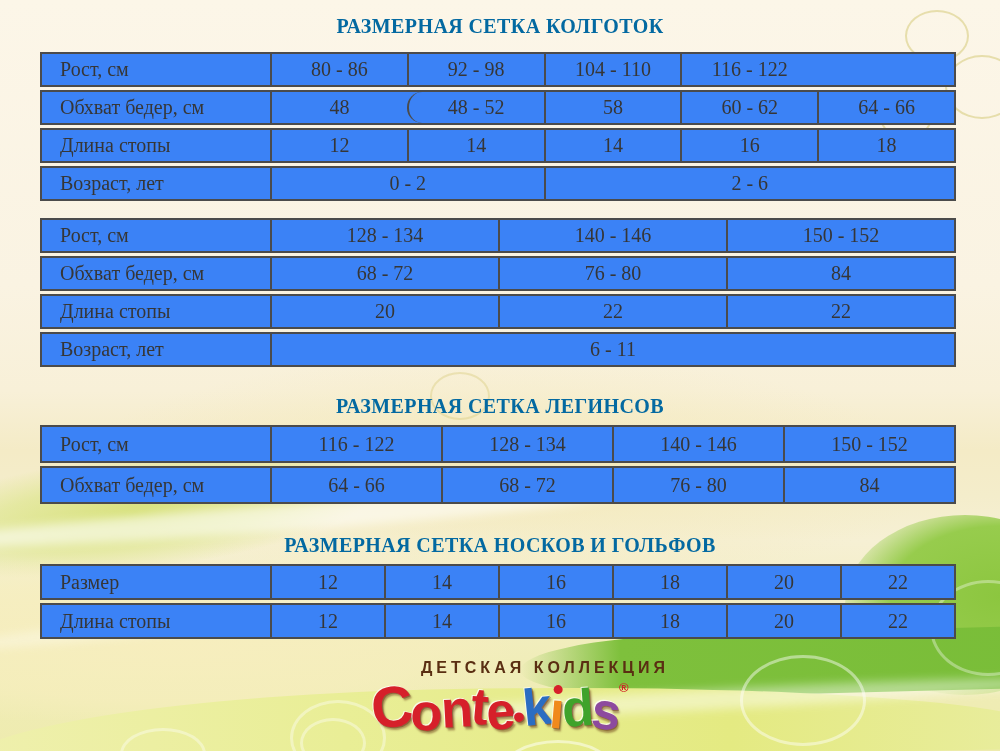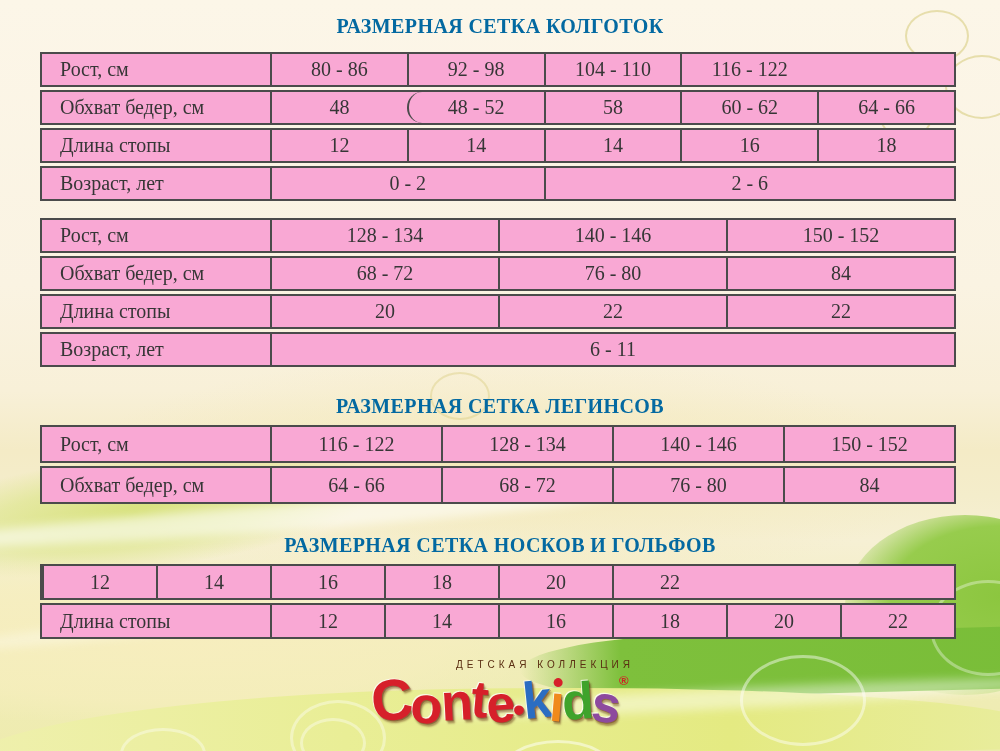--- a/index.html
+++ b/index.html
@@ -83,21 +83,21 @@
   .size-table { position: absolute; left: 40px; width: 916px; }
   .tbl-tights-upper { top: 52px; }
   .tbl-tights-lower { top: 218px; }
   .tbl-leggings     { top: 425px; }
   .tbl-socks        { top: 564px; }
 
   .t-row {
     display: flex;
     align-items: stretch;
     box-sizing: border-box;
-    background: #f9a8d4;
+    background: #3b82f6;
     border: 2px solid #4b4b4b;
     margin-bottom: 3px;
     height: 35px;
   }
   .tbl-leggings .t-row { height: 38px; }
   .tbl-socks    .t-row { height: 36px; }
 
   .t-label {
     width: 25%;
     box-sizing: border-box;
@@ -114,22 +114,22 @@
     font-size: 20px;
     color: #363636;
   }
 
   
   .logo { position: absolute; top: 659px; left: 0; width: 100%; text-align: center; }
   .tagline {
     display: block;
     margin-left: 90px;
     font-family: "Liberation Sans", sans-serif;
-    font-size: 10px;
-    font-weight: normal;
+    font-size: 16px;
+    font-weight: bold;
     letter-spacing: 4px;
     color: #5a2e12;
   }
   .brand { line-height: .95; margin-top: 1px; white-space: nowrap; }
   .brand .letter {
     display: inline-block;
     font-family: "Liberation Sans", sans-serif;
     font-weight: bold;
     font-size: 52px;
     letter-spacing: -2px;
@@ -251,20 +251,21 @@
       <div class="t-row">
         <div class="t-label">Обхват бедер, см</div>
         <div class="t-cell" style="width: 18.75%;">64 - 66</div>
         <div class="t-cell" style="width: 18.75%;">68 - 72</div>
         <div class="t-cell" style="width: 18.75%;">76 - 80</div>
         <div class="t-cell" style="width: 18.75%;">84</div>
       </div>
     </div>
   <div class="size-table tbl-socks">
       <div class="t-row">
+        <div class="t-label">Размер</div>
         <div class="t-cell" style="width: 12.5%;">12</div>
         <div class="t-cell" style="width: 12.5%;">14</div>
         <div class="t-cell" style="width: 12.5%;">16</div>
         <div class="t-cell" style="width: 12.5%;">18</div>
         <div class="t-cell" style="width: 12.5%;">20</div>
         <div class="t-cell" style="width: 12.5%;">22</div>
       </div>
       <div class="t-row">
         <div class="t-label">Длина стопы</div>
         <div class="t-cell" style="width: 12.5%;">12</div>

